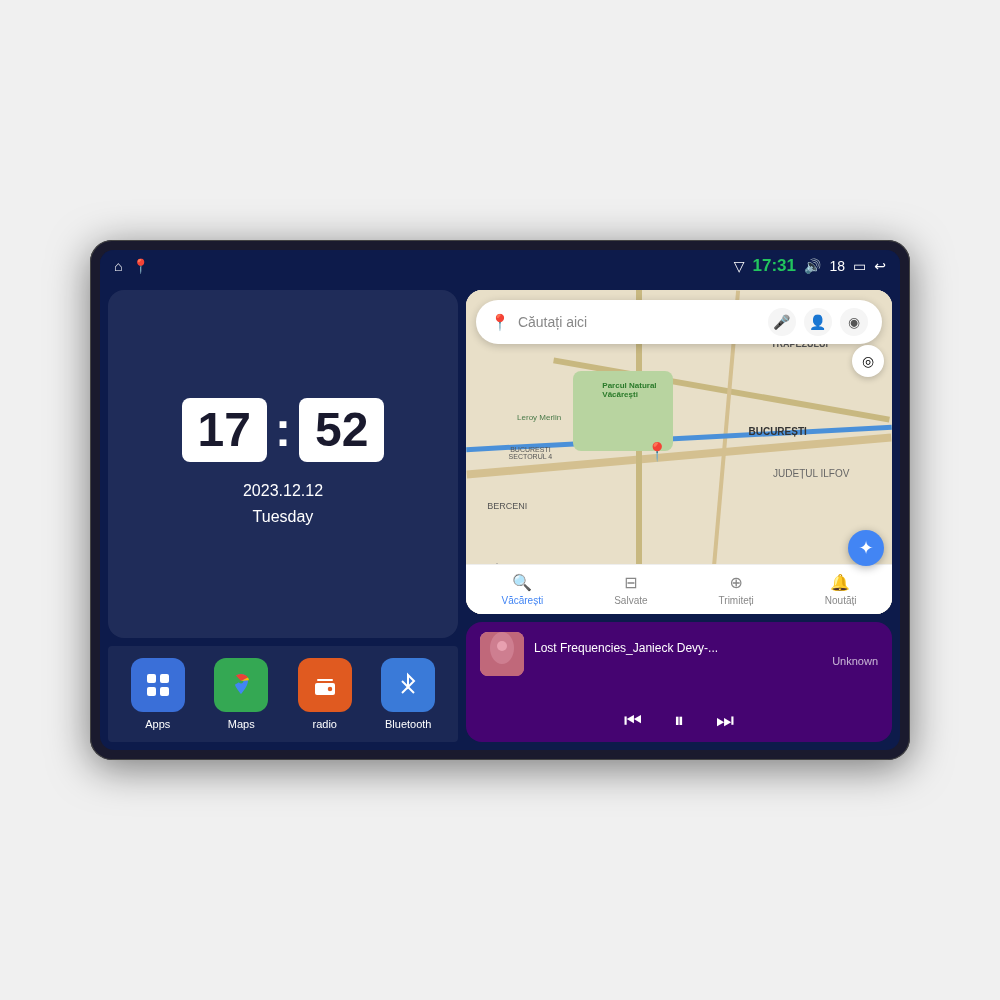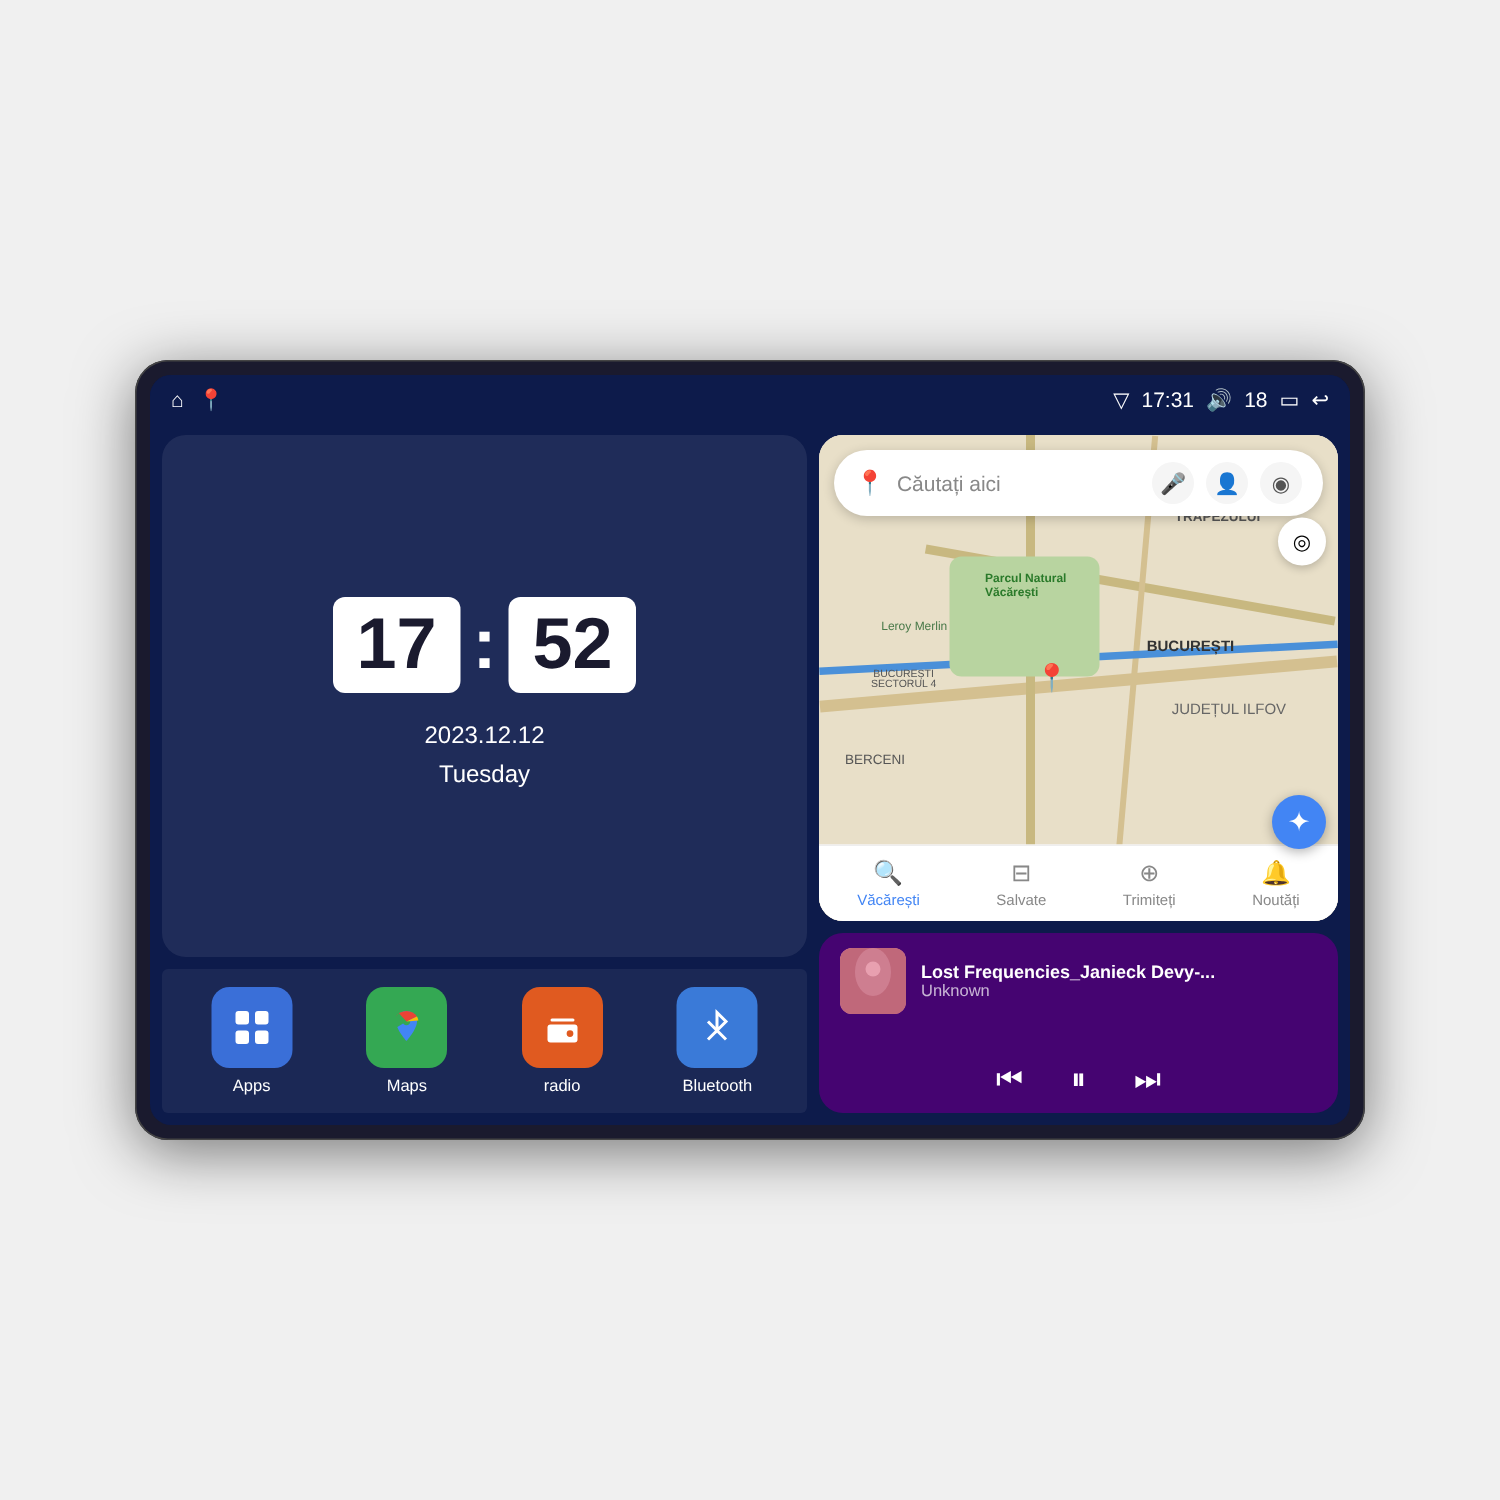--- a/index.html
+++ b/index.html
@@ -53,37 +53,37 @@
       gap: 8px;
       align-items: center;
       color: white;
       font-size: 13px;
     }
     .status-icon {
       color: white;
       font-size: 14px;
     }
     .status-time {
-      font-size: 14px;
-      color: #ffffff;
-      font-weight: 400;
+      font-size: 17px;
+      color: #22c55e;
+      font-weight: 700;
     }
 
     
     .main-content {
       flex: 1;
       display: flex;
       flex-direction: row;
       gap: 0;
       overflow: hidden;
     }
 
     
     .left-panel {
-      width: 446px;
+      width: 366px;
       display: flex;
       flex-direction: column;
       flex-shrink: 0;
     }
 
     
     .clock-widget {
       background: rgba(255,255,255,0.08);
       margin: 8px;
       border-radius: 16px;
@@ -275,28 +275,29 @@
       justify-content: center;
       font-size: 20px;
     }
     .music-info {
       flex: 1;
       overflow: hidden;
     }
     .music-title {
       color: white;
       font-size: 12px;
-      font-weight: bold;
+      font-weight: normal;
       white-space: nowrap;
       overflow: hidden;
       text-overflow: ellipsis;
     }
     .music-artist {
       color: rgba(255,255,255,0.7);
       font-size: 11px;
+      text-align: right;
     }
     .music-controls {
       display: flex;
       align-items: center;
       justify-content: center;
       gap: 32px;
     }
     .music-btn {
       color: white;
       font-size: 20px;

